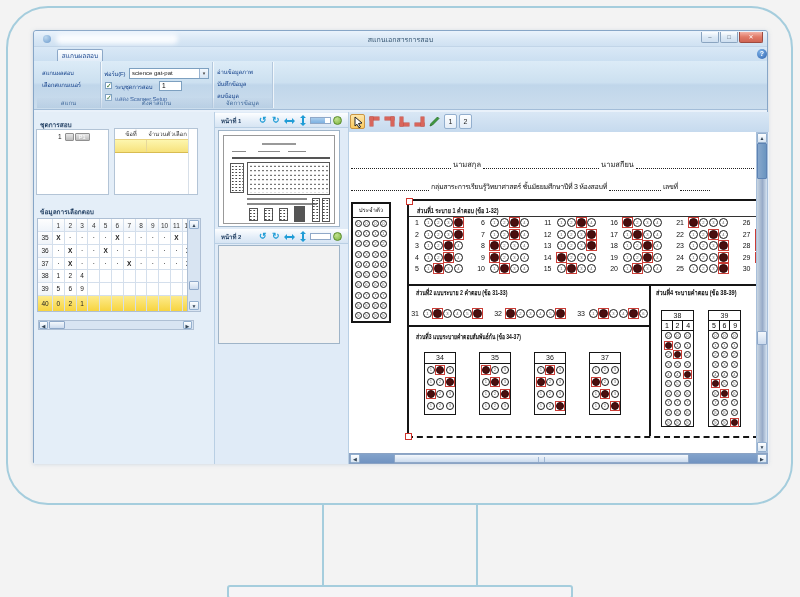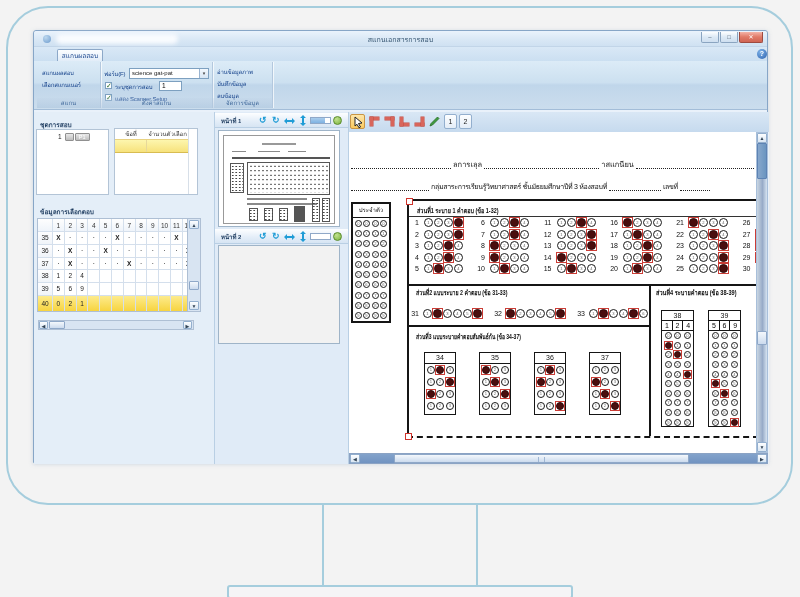--- a/index.html
+++ b/index.html
@@ -364,23 +364,23 @@
         <svg width="13" height="13" viewBox="0 0 13 13" style="position:absolute;left:1px;top:1px">
             <path d="M2 11 L3 8.5 L9.5 2 L11 3.5 L4.5 10 Z" fill="#3f9c3f" stroke="#2a6b2a" stroke-width=".8"></path>
           </svg>
       </div>
       <div class="tbtn pagebtn" style="left:95px">1</div>
       <div class="tbtn pagebtn" style="left:110px">2</div>
     </div>
     <div id="viewer" class="abs">
       <div class="shline" style="left:2px;top:29px;width:403px">
         <span class="dots" style="width:100px"></span>
-        <span class="shlbl">ลการเลุล</span>
+        <span class="shlbl">นามสกุล</span>
         <span class="dots" style="flex:1"></span>
-        <span class="shlbl">าสแกนียน</span>
+        <span class="shlbl">นามสกียน</span>
         <span class="dots" style="width:118px"></span>
       </div>
       <div class="shline" style="left:2px;top:50px;width:440px">
         <span class="dots" style="width:78px"></span>
         <span class="shlbl2">กลุ่มสาระการเรียนรู้วิทยาศาสตร์   ชั้นมัธยมศึกษาปีที่ 3 ห้องสอบที่</span>
         <span class="dots" style="width:52px"></span>
         <span class="shlbl2">เลขที่</span>
         <span class="dots" style="width:30px"></span>
       </div>
       <div id="idblock">

